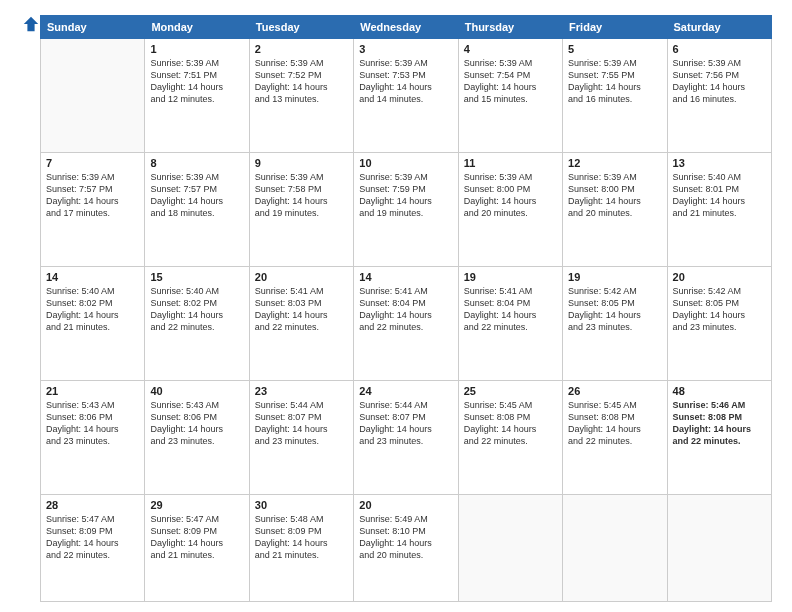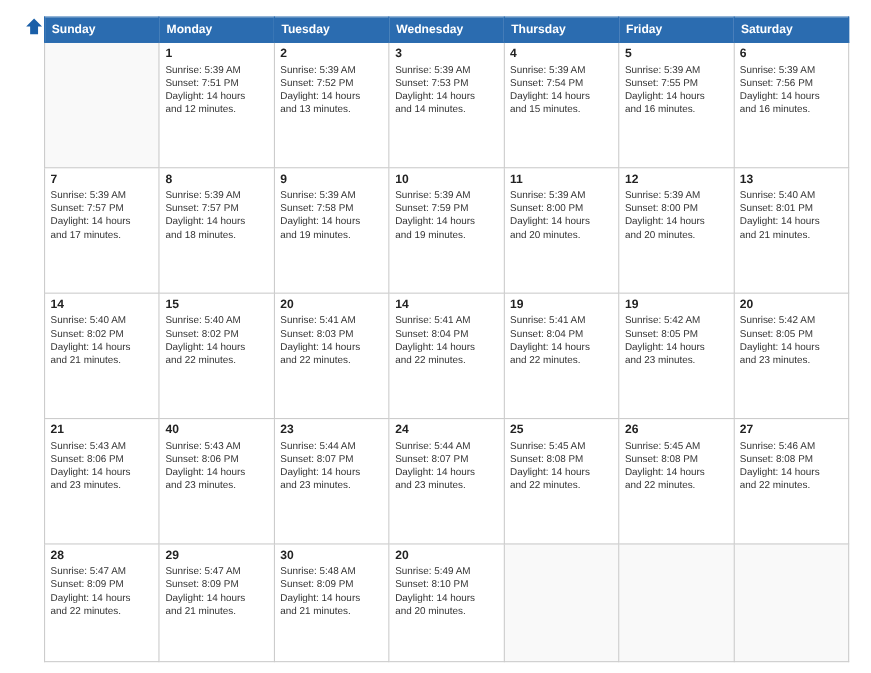--- a/index.html
+++ b/index.html
@@ -312,22 +312,22 @@
 and 22 minutes.</div>
           </td>
           <td>
             <div class="day-number">26</div>
             <div class="day-info" style="white-space: pre-line;">Sunrise: 5:45 AM
 Sunset: 8:08 PM
 Daylight: 14 hours
 and 22 minutes.</div>
           </td>
           <td>
-            <div class="day-number">27</div>
-            <div class="day-info" style="white-space: pre-line;">Sunrise: 5:46 AM
+            <div class="day-number">48</div>
+            <div class="day-info" style="white-space: pre-line; font-weight: bold;">Sunrise: 5:46 AM
 Sunset: 8:08 PM
 Daylight: 14 hours
 and 22 minutes.</div>
           </td>
         </tr>
         <tr>
           <td>
             <div class="day-number">28</div>
             <div class="day-info" style="white-space: pre-line;">Sunrise: 5:47 AM
 Sunset: 8:09 PM

